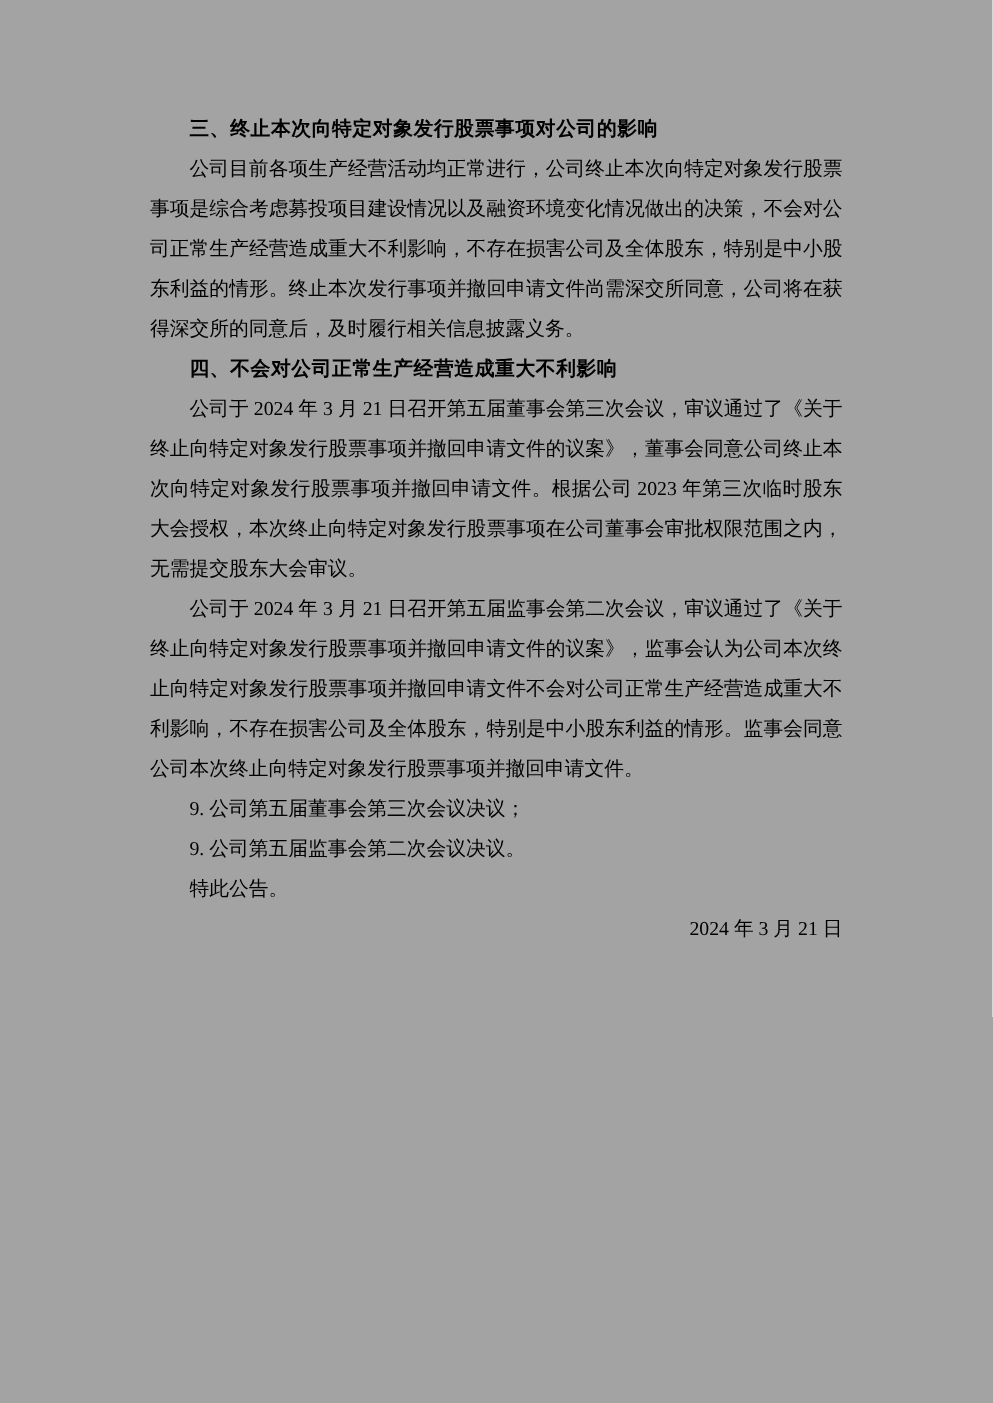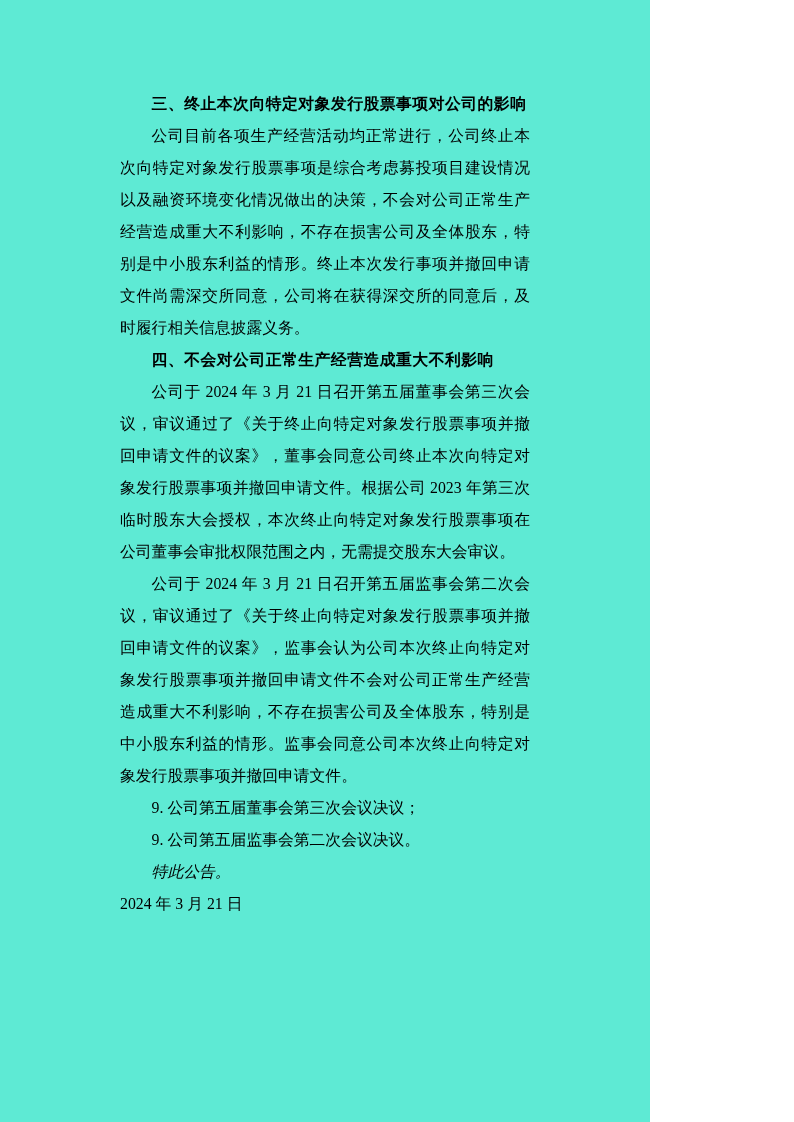--- a/index.html
+++ b/index.html
@@ -3,23 +3,23 @@
 <meta charset="utf-8">
 <style>
   html, body {
     margin: 0;
     padding: 0;
     background: #ffffff;
   }
   .page {
     position: relative;
     box-sizing: border-box;
-    width: 650px;
+    width: 794px;
     height: 1122px;
-    background: #5eead4;
+    background: #a3a3a3;
     color: #000000;
     padding: 88px 120px 0 120px;
     font-family: "Liberation Serif", "DejaVu Serif", serif;
     font-size: 15.8px;
     line-height: 32px;
     overflow: hidden;
   }
   .page h3, .page h4, .page p, .page div {
     margin: 0;
     padding: 0;
@@ -40,27 +40,27 @@
     text-indent: 2em;
   }
   .doc-li {
     text-indent: 2em;
   }
   .mt4  { margin-top: 4px; }
   .mt8  { margin-top: 8px; }
   .closing {
     text-indent: 2em;
     margin-top: 36px;
-    font-style: italic;
   }
   .signature {
     margin-top: 64px;
     text-align: right;
   }
   .sign-date {
+    text-align: right;
     padding-right: 56px;
   }
 </style>
 </head>
 <body>
 
 <div class="page">
   <h3 class="doc-heading">三、终止本次向特定对象发行股票事项对公司的影响</h3>
 
   <p class="doc-para">公司目前各项生产经营活动均正常进行，公司终止本次向特定对象发行股票事项是综合考虑募投项目建设情况以及融资环境变化情况做出的决策，不会对公司正常生产经营造成重大不利影响，不存在损害公司及全体股东，特别是中小股东利益的情形。终止本次发行事项并撤回申请文件尚需深交所同意，公司将在获得深交所的同意后，及时履行相关信息披露义务。</p>

